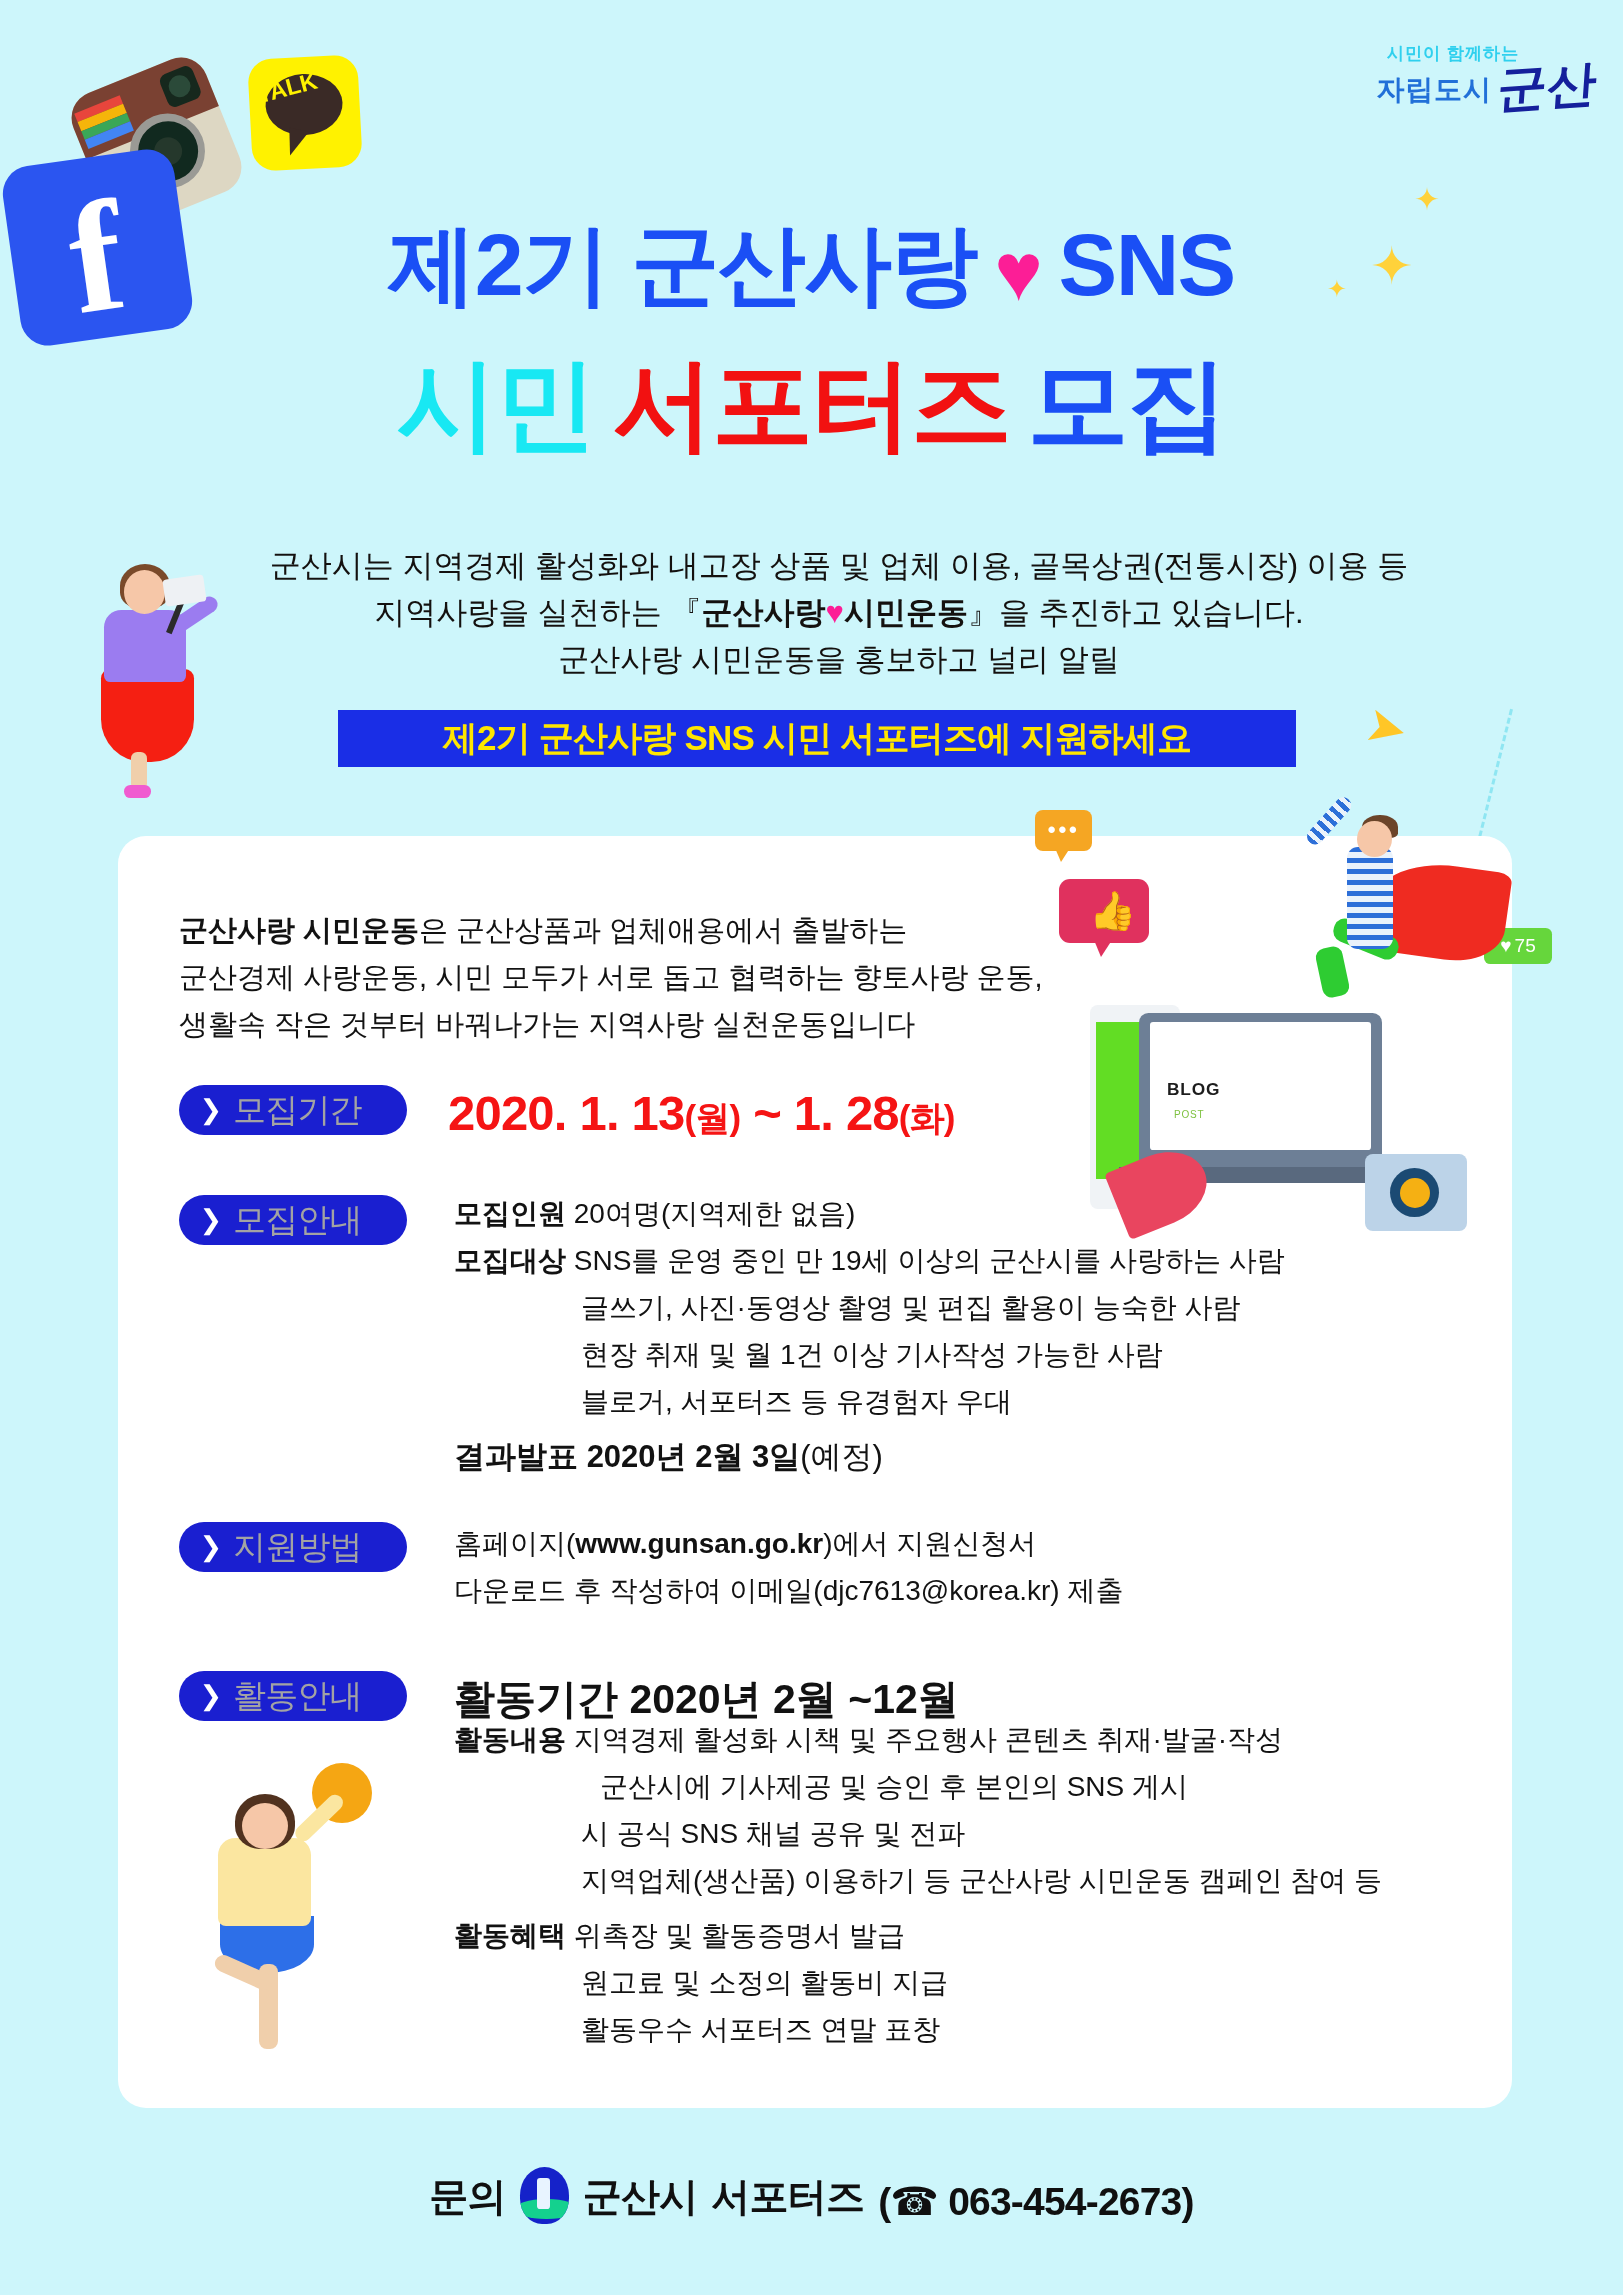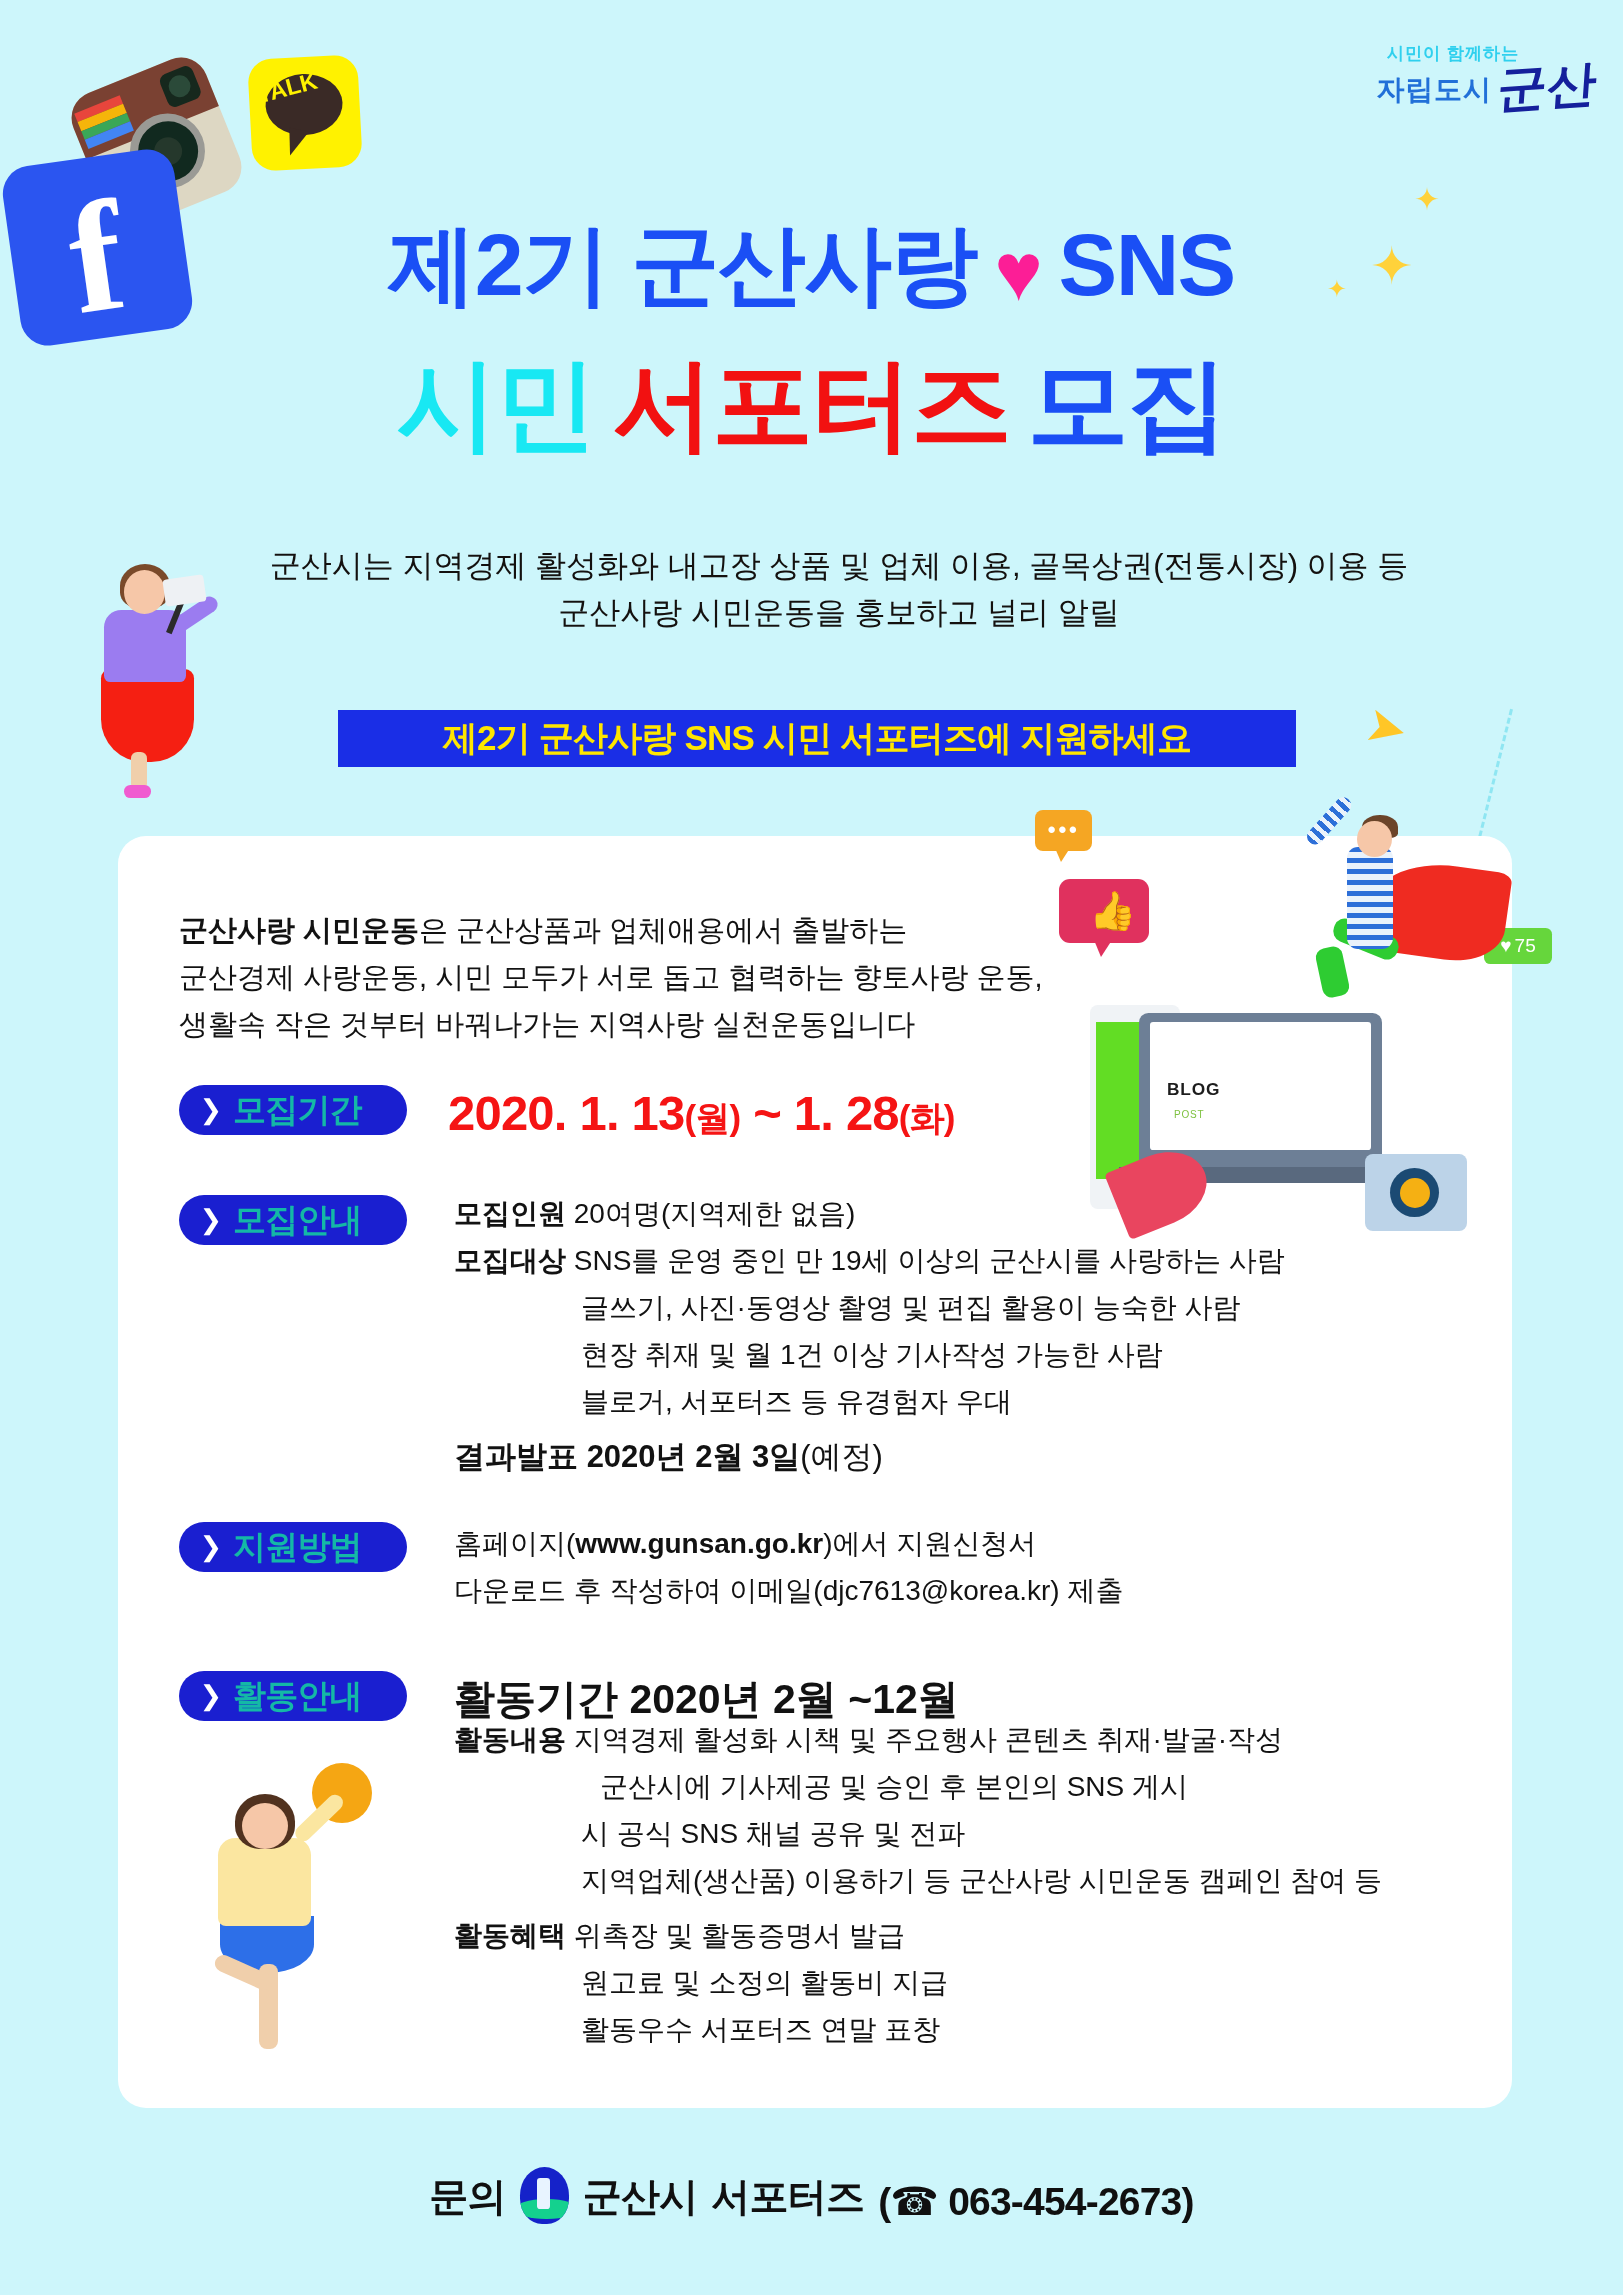--- a/index.html
+++ b/index.html
@@ -165,21 +165,21 @@
   .lead b{ font-weight:bold; }
 
   
   .pill{
     position:absolute; width:228px; height:50px;
     background:#1a1fd0; border-radius:27px;
     display:flex; align-items:center; gap:11px; padding-left:20.4px;
   }
   .pill .chev{ color:#ffffff; font-size:27px; font-weight:bold; }
   .pill .ptxt{
-    color:#14b8a6; font-size:33px; font-weight:bold; letter-spacing:-0.8px;
+    color:#a3a3a3; font-size:33px; font-weight:normal; letter-spacing:-0.8px;
   }
 
   .rowtxt{ position:absolute; font-size:28px; color:#121212; line-height:1.46;
            font-family:"Liberation Sans", sans-serif; }
   .rowtxt b{ font-weight:bold; }
 
   .date-big{
     position:absolute; left:448px; top:1085px;
     color:#f51414; font-size:49px; font-weight:bold; letter-spacing:-0.8px;
     font-family:"Liberation Sans", sans-serif; white-space:nowrap;
@@ -431,20 +431,23 @@
     <div class="s-head"></div>
     <div class="s-arm"></div>
     <div class="s-stick"></div>
     <div class="s-phone"></div>
     <div class="s-leg"></div>
     <div class="s-shoe"></div>
   </div>
 
   <div class="intro">
     <div>군산시는 지역경제 활성화와 내고장 상품 및 업체 이용, 골목상권(전통시장) 이용 등</div>
+    <div>
+      <span>지역사랑을 실천하는 『</span><b>군산사랑</b><b class="hrt">♥</b><b>시민운동</b><span>』을 추진하고 있습니다.</span>
+    </div>
     <div>군산사랑 시민운동을 홍보하고 널리 알릴</div>
   </div>
 
   <div class="banner">제2기 군산사랑 SNS 시민 서포터즈에 지원하세요</div>
 
   <div class="plane">➤</div>
   <div class="dashline"></div>
 
   <div class="card-shadow"></div>
   <div class="card"></div>

